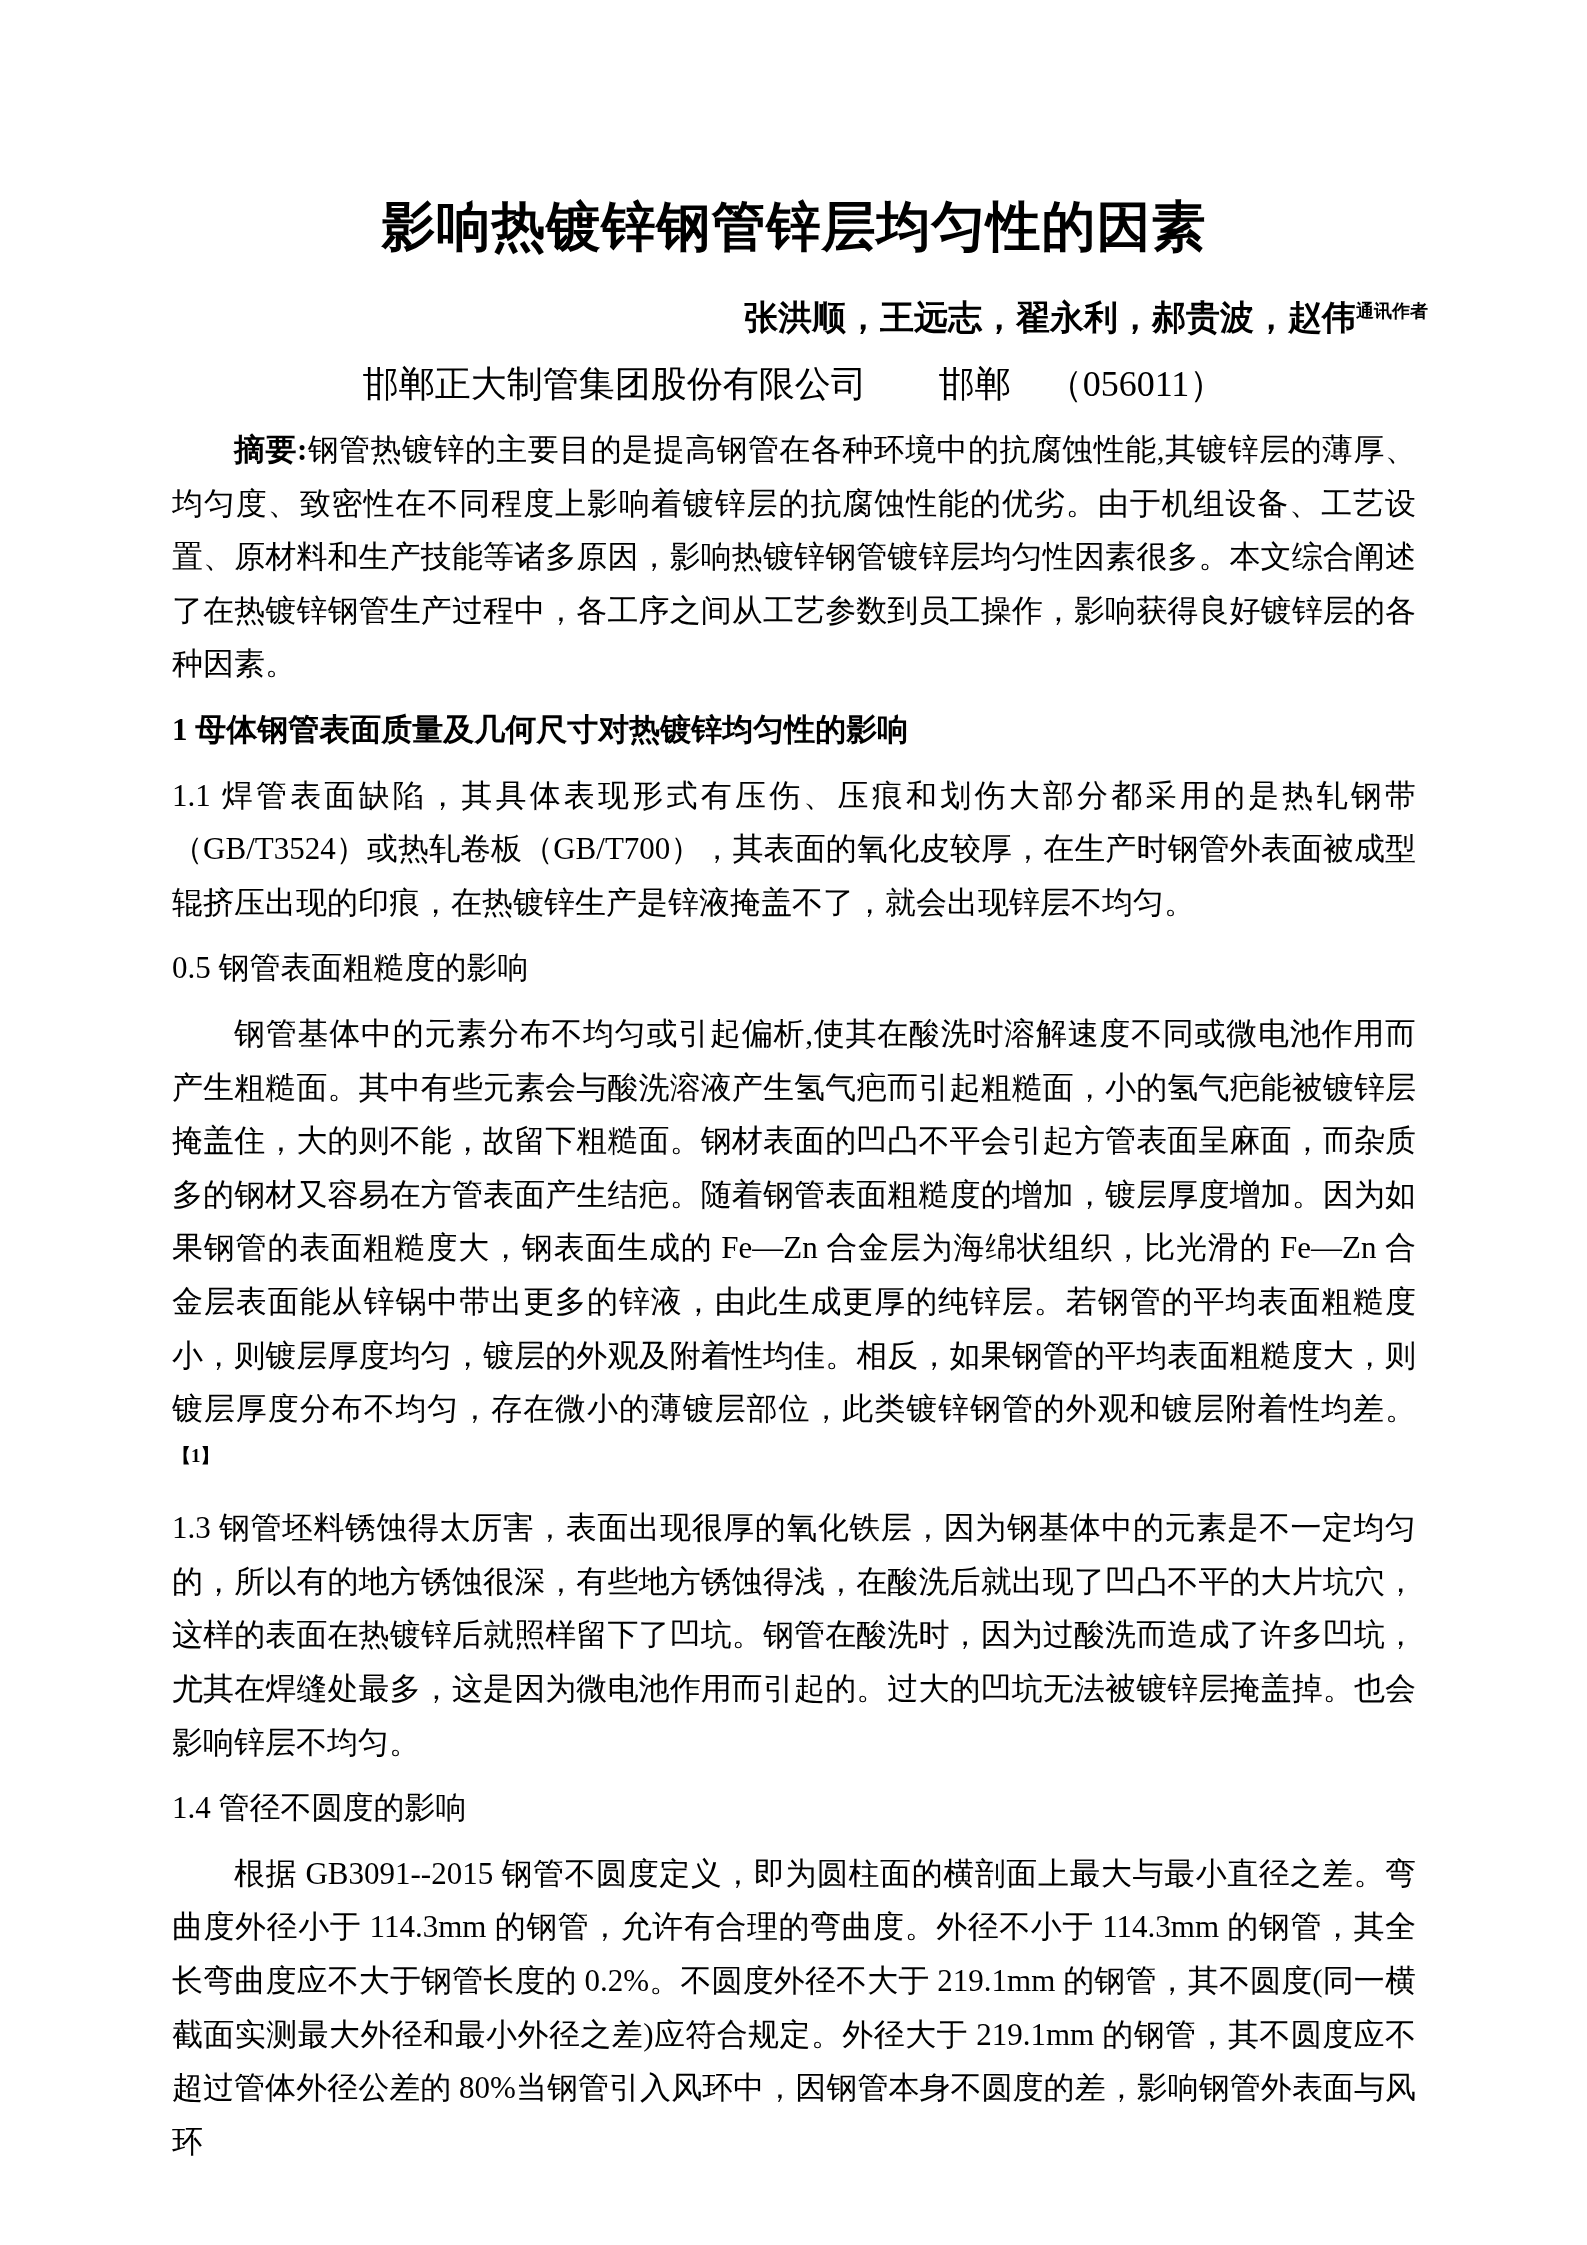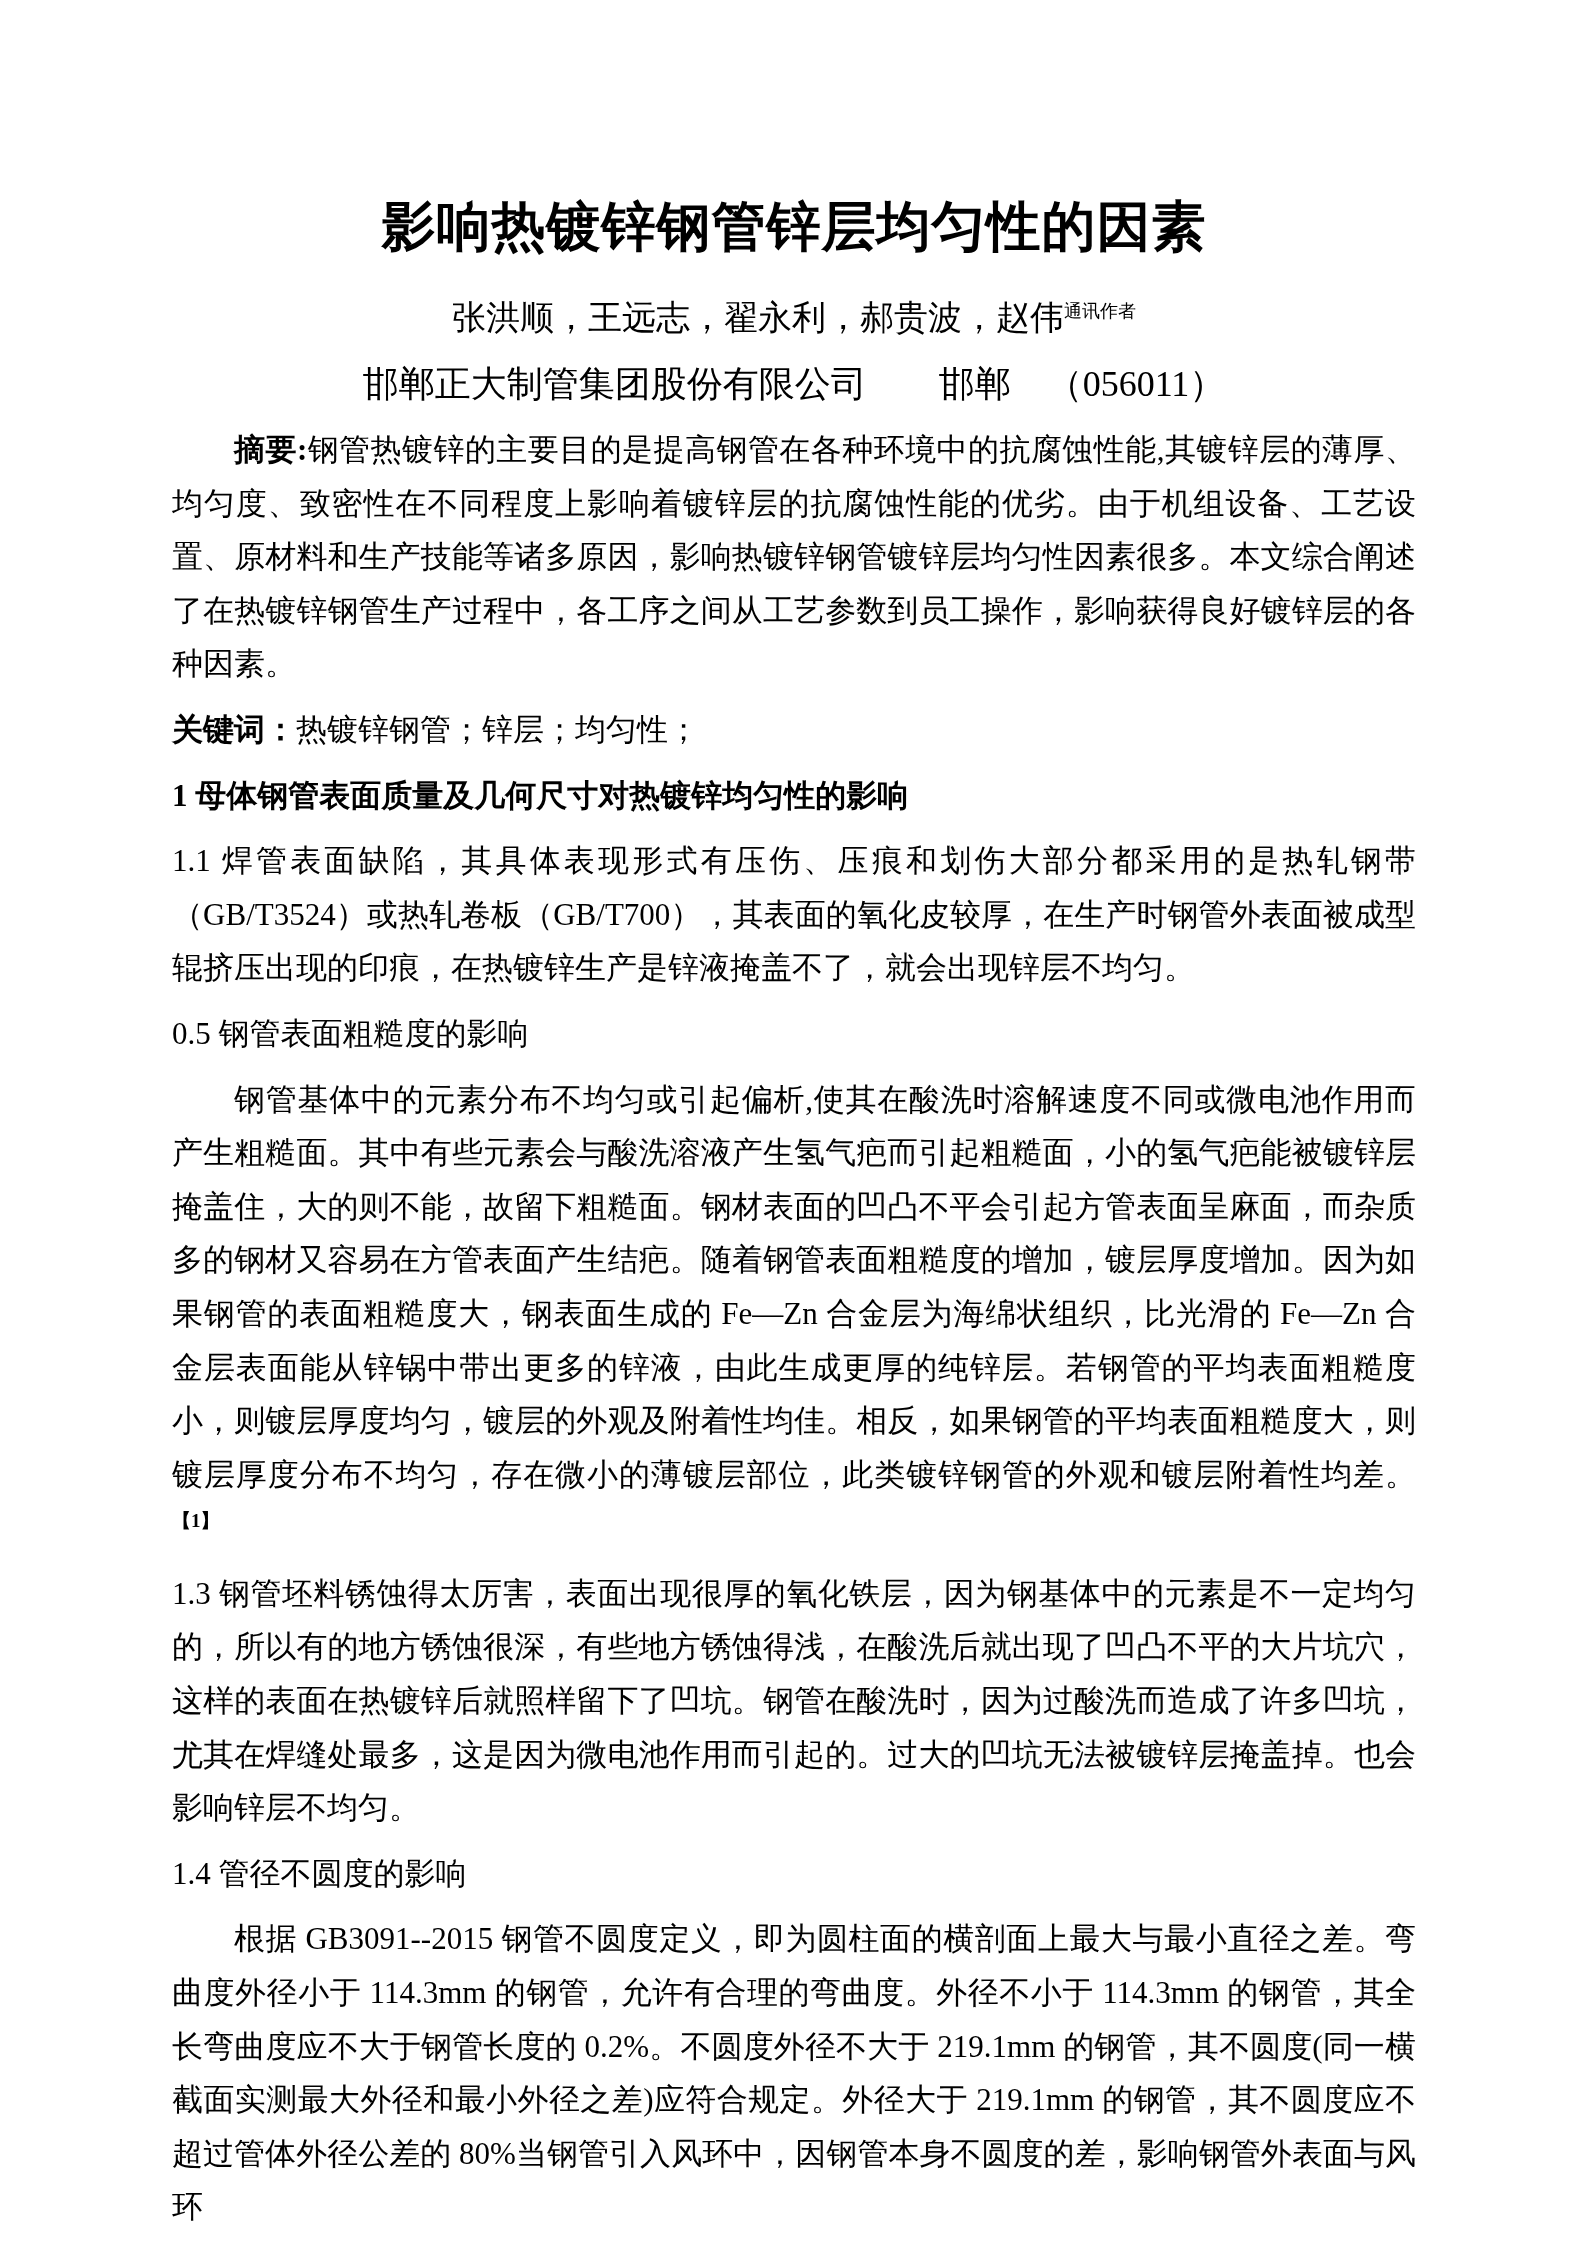--- a/index.html
+++ b/index.html
@@ -22,24 +22,24 @@
   .doc-title {
     margin: 0 0 40px 0;
     text-align: center;
     font-size: 54px;
     line-height: 62px;
     font-weight: bold;
     letter-spacing: 1px;
   }
   .authors-line {
     margin: 0 0 28px 0;
-    text-align: center;
+    text-align: right;
     font-size: 34px;
     line-height: 40px;
-    font-weight: normal;
+    font-weight: bold;
   }
   .authors-line sup {
     font-size: 18px;
     line-height: 0;
     vertical-align: super;
   }
   .affiliation-line {
     margin: 0 0 21px 0;
     text-align: center;
     font-size: 36px;
@@ -71,21 +71,20 @@
   <h1 class="doc-title">影响热镀锌钢管锌层均匀性的因素</h1>
 
   <div class="authors-line">
     <span>张洪顺，王远志，翟永利，郝贵波，赵伟</span><sup>通讯作者</sup>
   </div>
 
   <div class="affiliation-line">邯郸正大制管集团股份有限公司　　邯郸　（056011）</div>
 
   <div class="doc-body">
       <p class="indent"><span class="bold">摘要:</span><span>钢管热镀锌的主要目的是提高钢管在各种环境中的抗腐蚀性能,其镀锌层的薄厚、均匀度、致密性在不同程度上影响着镀锌层的抗腐蚀性能的优劣。由于机组设备、工艺设置、原材料和生产技能等诸多原因，影响热镀锌钢管镀锌层均匀性因素很多。本文综合阐述了在热镀锌钢管生产过程中，各工序之间从工艺参数到员工操作，影响获得良好镀锌层的各种因素。</span></p>
-      <p><span class="bold">关键词：</span><span>热镀锌钢管；锌层；均匀性；</span></p>
       <p><span class="bold">1 母体钢管表面质量及几何尺寸对热镀锌均匀性的影响</span></p>
       <p><span>1.1 焊管表面缺陷，其具体表现形式有压伤、压痕和划伤大部分都采用的是热轧钢带（GB/T3524）或热轧卷板（GB/T700），其表面的氧化皮较厚，在生产时钢管外表面被成型辊挤压出现的印痕，在热镀锌生产是锌液掩盖不了，就会出现锌层不均匀。</span></p>
       <p><span>0.5 钢管表面粗糙度的影响</span></p>
       <p class="indent"><span>钢管基体中的元素分布不均匀或引起偏析,使其在酸洗时溶解速度不同或微电池作用而产生粗糙面。其中有些元素会与酸洗溶液产生氢气疤而引起粗糙面，小的氢气疤能被镀锌层掩盖住，大的则不能，故留下粗糙面。钢材表面的凹凸不平会引起方管表面呈麻面，而杂质多的钢材又容易在方管表面产生结疤。随着钢管表面粗糙度的增加，镀层厚度增加。因为如果钢管的表面粗糙度大，钢表面生成的 Fe—Zn 合金层为海绵状组织，比光滑的 Fe—Zn 合金层表面能从锌锅中带出更多的锌液，由此生成更厚的纯锌层。若钢管的平均表面粗糙度小，则镀层厚度均匀，镀层的外观及附着性均佳。相反，如果钢管的平均表面粗糙度大，则镀层厚度分布不均匀，存在微小的薄镀层部位，此类镀锌钢管的外观和镀层附着性均差。</span><sup class="bold sup">【1】</sup></p>
       <p><span>1.3 钢管坯料锈蚀得太厉害，表面出现很厚的氧化铁层，因为钢基体中的元素是不一定均匀的，所以有的地方锈蚀很深，有些地方锈蚀得浅，在酸洗后就出现了凹凸不平的大片坑穴，这样的表面在热镀锌后就照样留下了凹坑。钢管在酸洗时，因为过酸洗而造成了许多凹坑，尤其在焊缝处最多，这是因为微电池作用而引起的。过大的凹坑无法被镀锌层掩盖掉。也会影响锌层不均匀。</span></p>
       <p><span>1.4 管径不圆度的影响</span></p>
       <p class="indent"><span>根据 GB3091--2015 钢管不圆度定义，即为圆柱面的横剖面上最大与最小直径之差。弯曲度外径小于 114.3mm 的钢管，允许有合理的弯曲度。外径不小于 114.3mm 的钢管，其全长弯曲度应不大于钢管长度的 0.2%。不圆度外径不大于 219.1mm 的钢管，其不圆度(同一横截面实测最大外径和最小外径之差)应符合规定。外径大于 219.1mm 的钢管，其不圆度应不超过管体外径公差的 80%当钢管引入风环中，因钢管本身不圆度的差，影响钢管外表面与风环</span></p>
     </div>
 </div>
 

